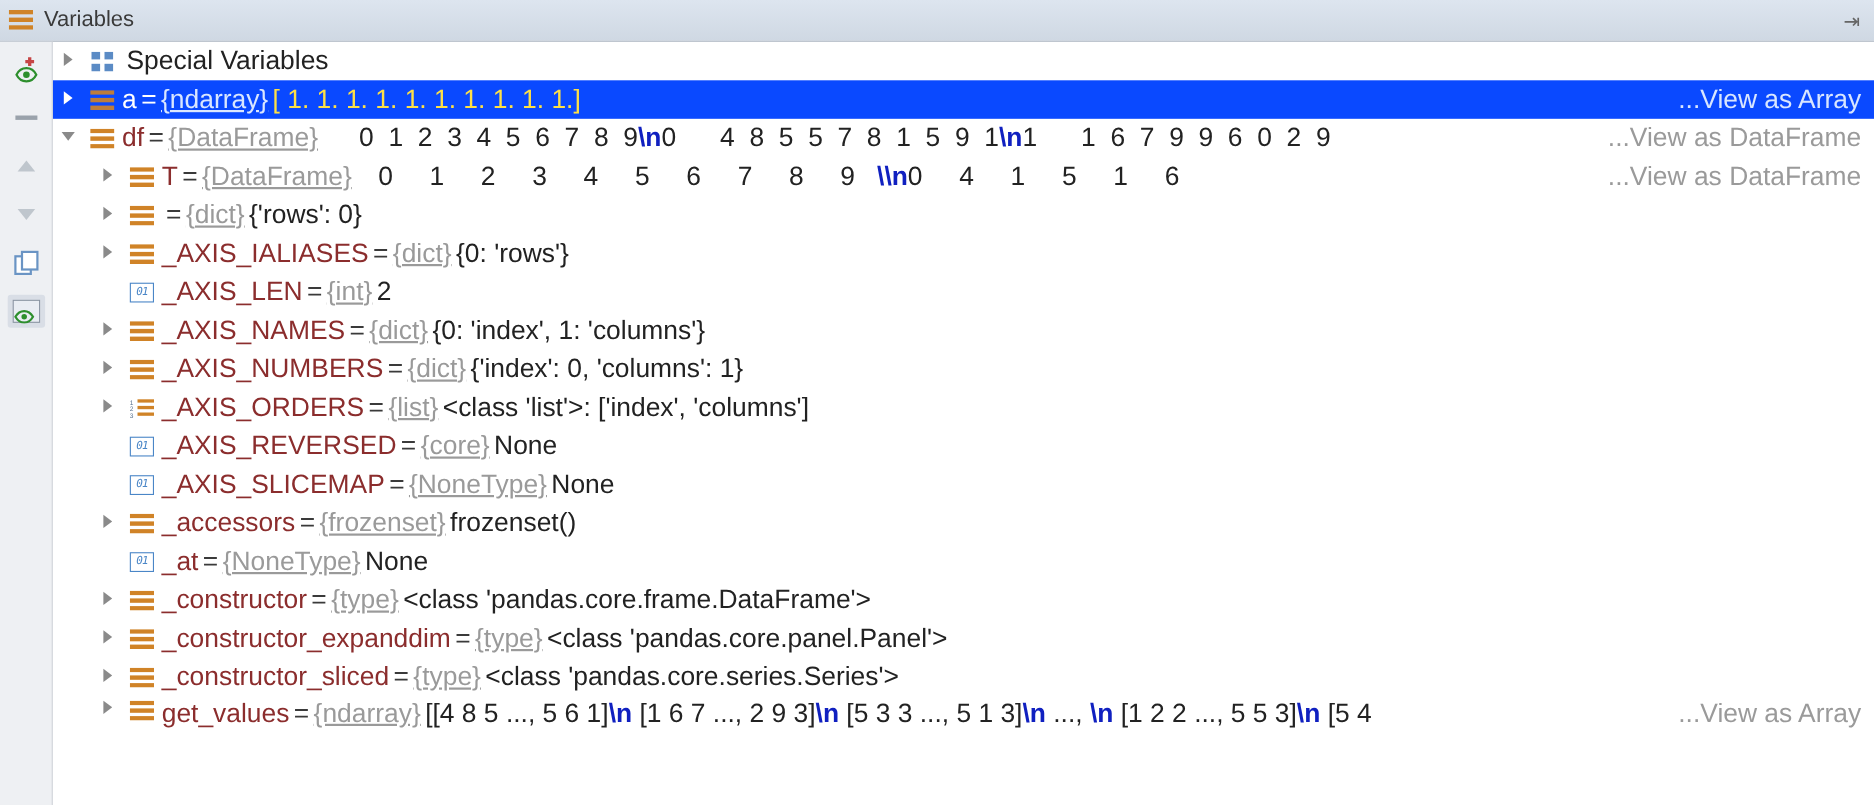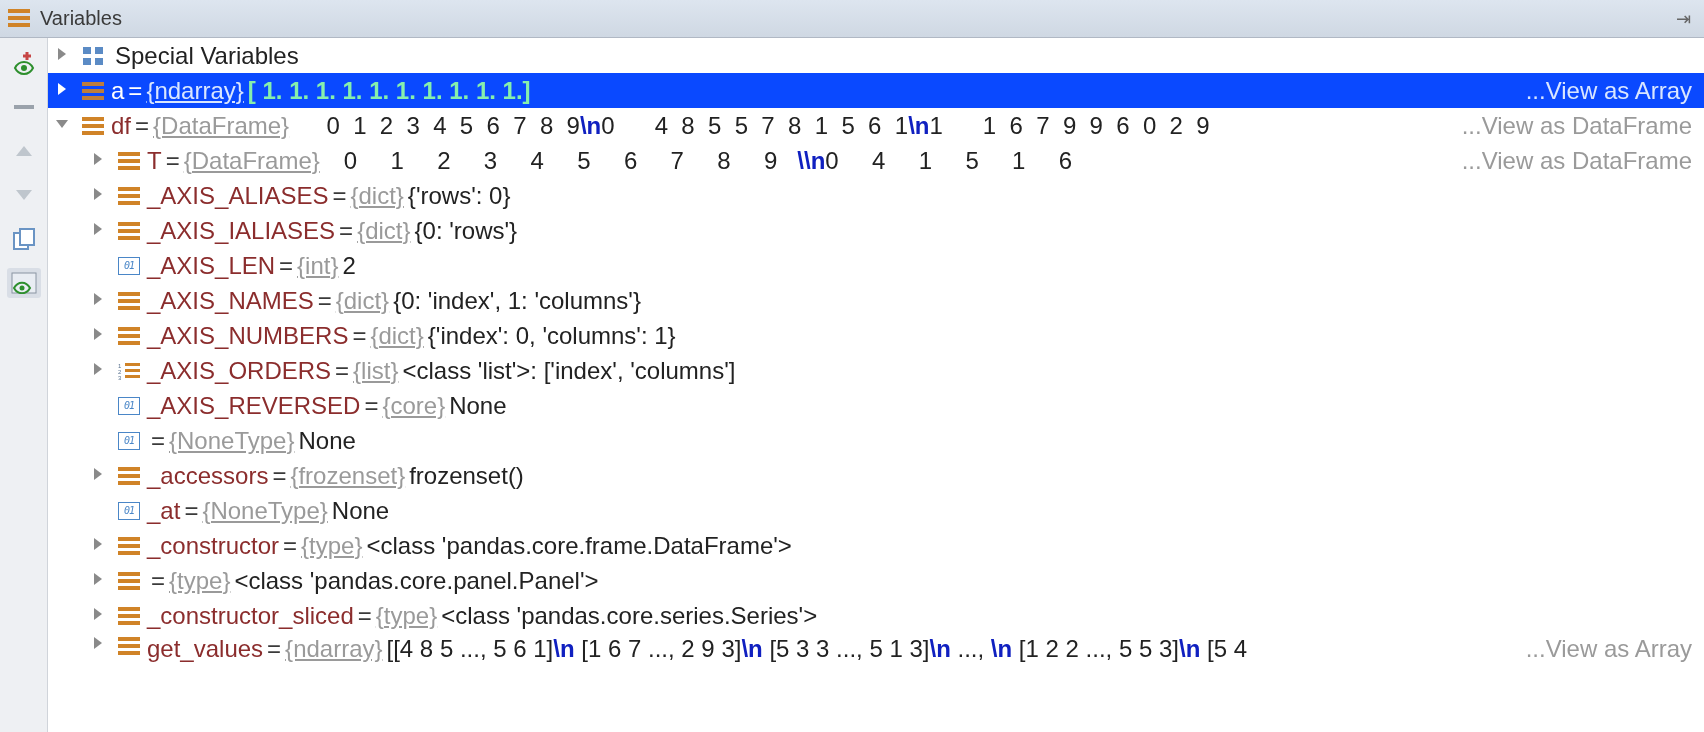--- a/index.html
+++ b/index.html
@@ -17,21 +17,21 @@
   .row .arrow svg { display:block; }
   .row .typeicon { width:26px; height:22px; margin-right:5px; flex-shrink:0; display:flex; align-items:center; justify-content:center; }
   .indent { display:inline-block; flex-shrink:0; }
   .name { color:#8b2d2d; }
   .row.selected .name { color:#fff; }
   .eq { color:#3a3a3a; padding:0 4px; }
   .row.selected .eq { color:#fff; }
   .type { color:#9a9a9a;text-decoration:underline; }
   .row.selected .type { color:#d9e6ff; }
   .val { color:#222; padding-left:4px; }
-  .row.selected .val { color:#86efac;font-weight:bold; }
+  .row.selected .val { color:#fde047; }
   .esc { color:#1020c0; font-weight:bold; }
   .link { color:#9a9a9a; padding-left:2px; margin-left:auto; padding-right:12px; flex-shrink:0; }
   .row.selected .link { color:#d9e6ff; }
   .pre { white-space:pre; }
   
   .ic-bars { width:22px; height:18px; }
   .ic-bars rect { fill:#d08327; }
   .ic-list { width:22px; height:18px; }
   .ic-num { width:22px; height:18px; border:1px solid #4a86c7; color:#4a86c7; font-size:10px; line-height:16px; text-align:center; font-family:monospace; letter-spacing:-1px;font-style:italic; }
   .ic-grid { width:20px; height:18px; }
@@ -140,21 +140,21 @@
       <span class="typeicon">
         <svg class="ic-bars" viewBox="0 0 22 18">
             <rect x="0" y="0" width="22" height="4"></rect>
             <rect x="0" y="7" width="22" height="4"></rect>
             <rect x="0" y="14" width="22" height="4"></rect>
           </svg>
       </span>
       <span class="name">df</span>
       <span class="eq"> = </span>
       <span class="type">{DataFrame}</span>
-      <span class="val pre"><span>     0  1  2  3  4  5  6  7  8  9</span><span class="esc">\n</span><span>0      4  8  5  5  7  8  1  5  6  1</span><span class="esc">\n</span><span>1      1  6  7  9  9  6  0  2  9</span></span>
+      <span class="val pre"><span>     0  1  2  3  4  5  6  7  8  9</span><span class="esc">\n</span><span>0      4  8  5  5  7  8  1  5  9  1</span><span class="esc">\n</span><span>1      1  6  7  9  9  6  0  2  9</span></span>
       <span class="link">...View as DataFrame</span>
     </div>
 
     <div class="row">
       <span class="indent" style="width:36px;"></span>
       <span class="arrow">
         <svg width="16" height="16" viewBox="0 0 16 16">
             <path d="M4 2l8 6-8 6z" fill="#8a8a8a"></path>
           </svg>
       </span>
@@ -179,21 +179,20 @@
             <path d="M4 2l8 6-8 6z" fill="#8a8a8a"></path>
           </svg>
         </span>
       <span class="typeicon">
           <svg class="ic-bars" viewBox="0 0 22 18">
             <rect x="0" y="0" width="22" height="4"></rect>
             <rect x="0" y="7" width="22" height="4"></rect>
             <rect x="0" y="14" width="22" height="4"></rect>
           </svg>
         </span>
-      <span class="name">_AXIS_ALIASES</span>
         <span class="eq"> = </span>
         <span class="type">{dict}</span>
         <span class="val"> {'rows': 0}</span>
     </div>
 
     <div class="row">
       <span class="indent" style="width:36px;"></span>
       <span class="arrow">
           <svg width="16" height="16" viewBox="0 0 16 16">
             <path d="M4 2l8 6-8 6z" fill="#8a8a8a"></path>
@@ -304,20 +303,21 @@
     </div>
 
     <div class="row">
       <span class="indent" style="width:36px;"></span>
       <span class="arrow" style="visibility:hidden;">
           <svg width="16" height="16"></svg>
         </span>
       <span class="typeicon">
           <div class="ic-num">01</div>
         </span>
+      <span class="name">_AXIS_SLICEMAP</span>
         <span class="eq"> = </span>
         <span class="type">{NoneType}</span>
         <span class="val"> None</span>
     </div>
 
     <div class="row">
       <span class="indent" style="width:36px;"></span>
       <span class="arrow">
           <svg width="16" height="16" viewBox="0 0 16 16">
             <path d="M4 2l8 6-8 6z" fill="#8a8a8a"></path>
@@ -377,20 +377,21 @@
             <path d="M4 2l8 6-8 6z" fill="#8a8a8a"></path>
           </svg>
         </span>
       <span class="typeicon">
           <svg class="ic-bars" viewBox="0 0 22 18">
             <rect x="0" y="0" width="22" height="4"></rect>
             <rect x="0" y="7" width="22" height="4"></rect>
             <rect x="0" y="14" width="22" height="4"></rect>
           </svg>
         </span>
+      <span class="name">_constructor_expanddim</span>
         <span class="eq"> = </span>
         <span class="type">{type}</span>
         <span class="val"> &lt;class 'pandas.core.panel.Panel'&gt;</span>
     </div>
 
     <div class="row">
       <span class="indent" style="width:36px;"></span>
       <span class="arrow">
           <svg width="16" height="16" viewBox="0 0 16 16">
             <path d="M4 2l8 6-8 6z" fill="#8a8a8a"></path>

